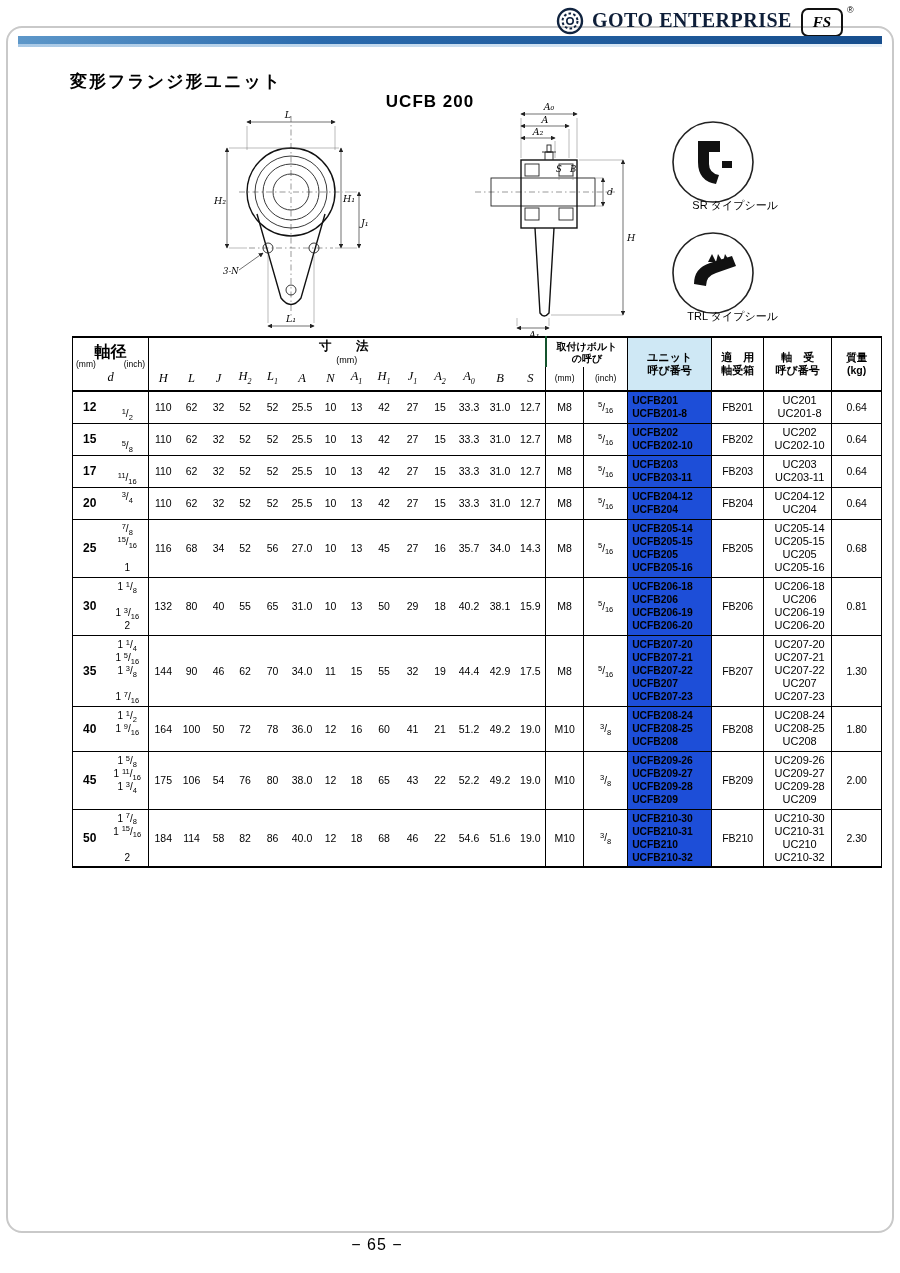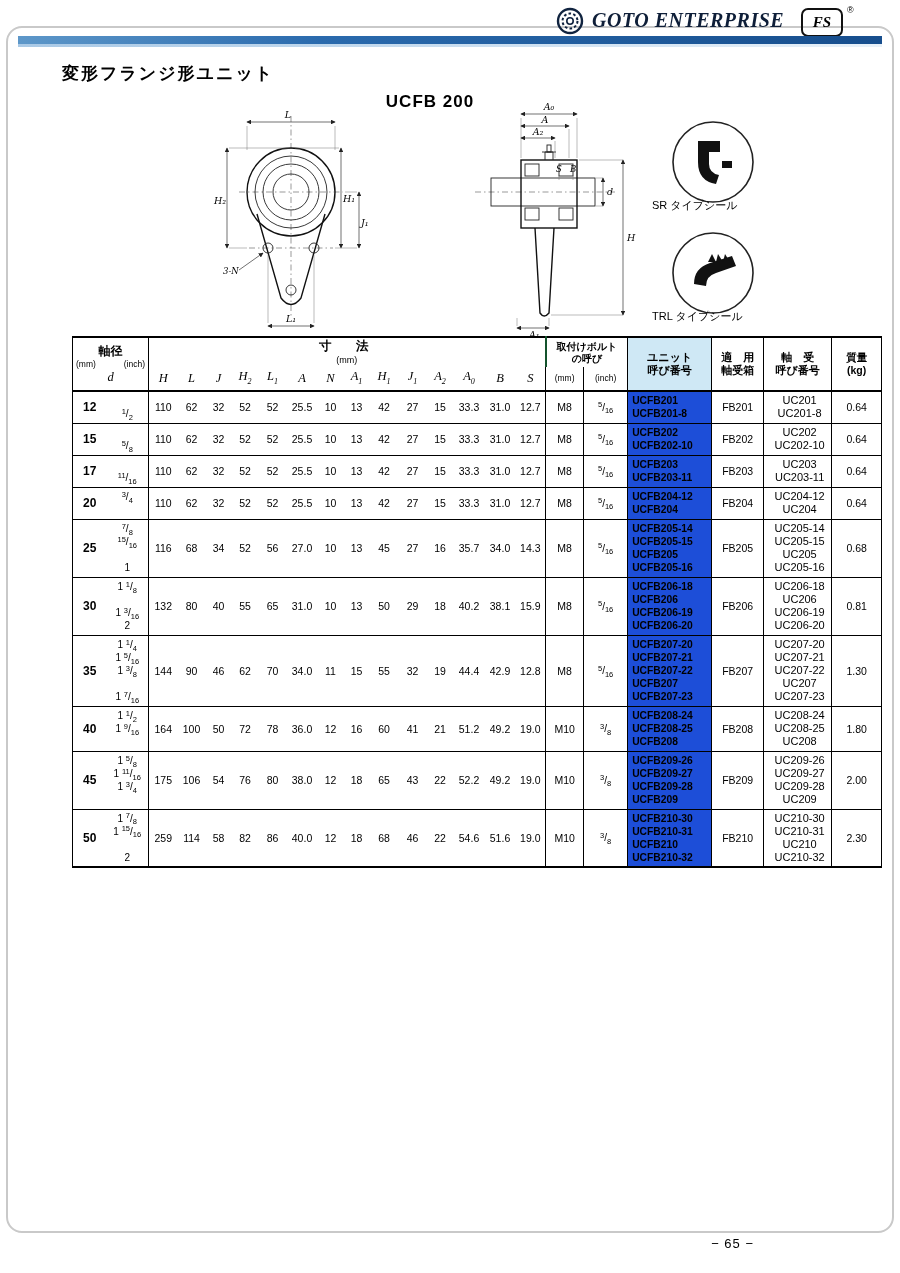--- a/index.html
+++ b/index.html
@@ -4,59 +4,59 @@
 <style>
   html,body{margin:0;padding:0;background:#fff}
   .page{position:relative;width:900px;height:1273px;background:#fff;overflow:hidden;
         font-family:"Liberation Sans",sans-serif;color:#000}
   .frame{position:absolute;left:6px;right:6px;top:26px;bottom:40px;
          border:2px solid #c9c9c9;border-radius:16px;pointer-events:none}
 
   
   .emblem{position:absolute;left:556px;top:7px;width:28px;height:28px}
   .brand{position:absolute;left:592px;top:9px;font-family:"Liberation Serif",serif;
-         font-style:italic;font-weight:700;font-size:20px;letter-spacing:.5px;color:#0e1e38;white-space:nowrap}
+         font-weight:700;font-size:20px;letter-spacing:.5px;color:#0e1e38;white-space:nowrap}
   .fs-logo{position:absolute;left:801px;top:8px;width:38px;height:25px;border:2.5px solid #111;
            border-radius:7px;display:flex;align-items:center;justify-content:center;
            font-family:"Liberation Serif",serif;font-style:italic;font-weight:700;font-size:15px}
   .reg{position:absolute;left:847px;top:5px;font-size:9px}
   .blue-bar{position:absolute;left:18px;top:36px;width:864px;height:8px;
             background:linear-gradient(90deg,#5d97c9 0%,#2a6aad 35%,#174e8d 100%)}
   .blue-bar:after{content:"";position:absolute;left:0;top:8px;width:100%;height:3px;
             background:linear-gradient(90deg,#a9c9e6,#e8f1f9)}
 
-  .title{position:absolute;left:62px;top:62px;margin:0;font-size:17px;font-weight:700;letter-spacing:2px}
+  .title{position:absolute;left:62px;top:62px;margin:8px;font-size:17px;font-weight:700;letter-spacing:2px}
   .product{position:absolute;left:330px;top:92px;width:200px;text-align:center;font-size:17px;font-weight:700;letter-spacing:1px}
 
   
   .front-view{position:absolute;left:213px;top:104px;width:170px;height:232px}
   .side-view{position:absolute;left:455px;top:100px;width:185px;height:240px}
   .seal-svg{position:absolute;width:90px;height:90px}
   #seal-sr{left:668px;top:117px}
   #seal-trl{left:668px;top:228px}
-  .seal-label{position:absolute;left:652px;width:126px;text-align:left;font-size:11px;white-space:nowrap}
+  .seal-label{position:absolute;left:652px;width:126px;text-align:right;font-size:11px;white-space:nowrap}
   #seal-sr-label{top:198px}
   #seal-trl-label{top:309px}
 
   .o1{stroke:#222;stroke-width:.9;fill:none}
   .o2{stroke:#111;stroke-width:1.4;fill:none}
   .cl{stroke:#555;stroke-width:.6;stroke-dasharray:6 3 1.5 3;fill:none}
   .dim{stroke:#333;stroke-width:.7;fill:none}
   .ext{stroke:#777;stroke-width:.5;fill:none}
   .hl{stroke:#555;stroke-width:.8}
   .lbl{font-family:"DejaVu Serif","DejaVu Sans",serif;font-style:italic;font-size:9.5px;fill:#000}
   .lbl-s{font-size:8.5px}
 
   
   table{border-collapse:collapse;table-layout:fixed;position:absolute;left:72px;top:336px;width:809px;
         border:1px solid #000;border-top:2.5px solid #000;border-bottom:2.5px solid #000}
   th,td{padding:0;text-align:center;vertical-align:middle;overflow:hidden}
   th{font-weight:700;font-size:11px;line-height:13px}
   .hr1{height:17px}.hr2{height:12px}.hr3{height:24px}
-  .h-shaft .st{font-size:12px}
+  .h-shaft .st{font-size:16px}
   .h-shaft .su{display:flex;justify-content:space-between;padding:0 3px;font-size:8.5px;font-weight:400}
   .h-shaft .sd{font-family:"Liberation Serif",serif;font-style:italic;font-weight:400;font-size:12.5px}
   .h-dims{font-size:12.5px;letter-spacing:6px}
   .h-dims-mm{font-size:9px;font-weight:400}
   .h-bolt div{font-size:10px;line-height:12px}
   .h-unit div,.h-fb div,.h-brg div{font-size:11px;line-height:13px}
   .h-mass div{font-size:10.5px;line-height:13px}
   .h-bolt-mm,.h-bolt-inch{font-size:8.5px;font-weight:400}
   .letter{font-family:"Liberation Serif",serif;font-style:italic;font-weight:400;font-size:12.5px}
   .letter sub{font-size:8px}
@@ -80,21 +80,21 @@
   td.d-inch{font-size:10px}
   td.unit-td{text-align:left;padding-left:4px}
   td.brg-td{text-align:center;padding-left:4px;font-size:11px}
   .ln{height:13px;line-height:13px;white-space:nowrap}
   .ln.b{font-weight:700;font-size:10.3px}
   .ln sup,.ln sub,.fr sup,.fr sub{font-size:7.5px;line-height:0;position:relative;vertical-align:baseline}
   .ln sup,.fr sup{top:-3.5px}
   .ln sub,.fr sub{top:2.5px}
   td.bolt-inch{font-size:10px}
 
-  .footer{position:absolute;left:0;top:1236px;width:754px;text-align:right;font-size:13px;letter-spacing:1px}
+  .footer{position:absolute;left:0;top:1236px;width:754px;text-align:center;font-size:16px;letter-spacing:1px}
 </style>
 </head>
 <body>
 
 <div class="page">
   <div class="frame"></div>
 
   <svg class="emblem" viewBox="0 0 28 28">
     <circle cx="14" cy="14" r="12" fill="none" stroke="#10233f" stroke-width="2.4"></circle>
     <circle cx="14" cy="14" r="7.5" fill="none" stroke="#10233f" stroke-width="2" stroke-dasharray="2.6 2.2"></circle>
@@ -512,21 +512,21 @@
           <td class="dim">62</td>
           <td class="dim">70</td>
           <td class="dim">34.0</td>
           <td class="dim">11</td>
           <td class="dim">15</td>
           <td class="dim">55</td>
           <td class="dim">32</td>
           <td class="dim">19</td>
           <td class="dim">44.4</td>
           <td class="dim">42.9</td>
-          <td class="dim">12.8</td>
+          <td class="dim">17.5</td>
           <td class="bolt-mm">M8</td>
           <td class="bolt-inch"><span class="fr"><sup>5</sup>/<sub>16</sub></span></td>
           <td class="unit-td">
             <div class="ln b">UCFB207-20</div>
             <div class="ln b">UCFB207-21</div>
             <div class="ln b">UCFB207-22</div>
             <div class="ln b">UCFB207</div>
             <div class="ln b">UCFB207-23</div>
           </td>
           <td class="fb-td">FB207</td>
@@ -615,21 +615,21 @@
           <td class="mass-td">2.00</td>
         </tr>
         <tr style="height: 58px;">
           <td class="d-mm">50</td>
           <td class="d-inch">
             <div class="ln">1 <sup>7</sup>/<sub>8</sub></div>
             <div class="ln">1 <sup>15</sup>/<sub>16</sub></div>
             <div class="ln">&nbsp;</div>
             <div class="ln">2</div>
           </td>
-          <td class="dim">259</td>
+          <td class="dim">184</td>
           <td class="dim">114</td>
           <td class="dim">58</td>
           <td class="dim">82</td>
           <td class="dim">86</td>
           <td class="dim">40.0</td>
           <td class="dim">12</td>
           <td class="dim">18</td>
           <td class="dim">68</td>
           <td class="dim">46</td>
           <td class="dim">22</td>

